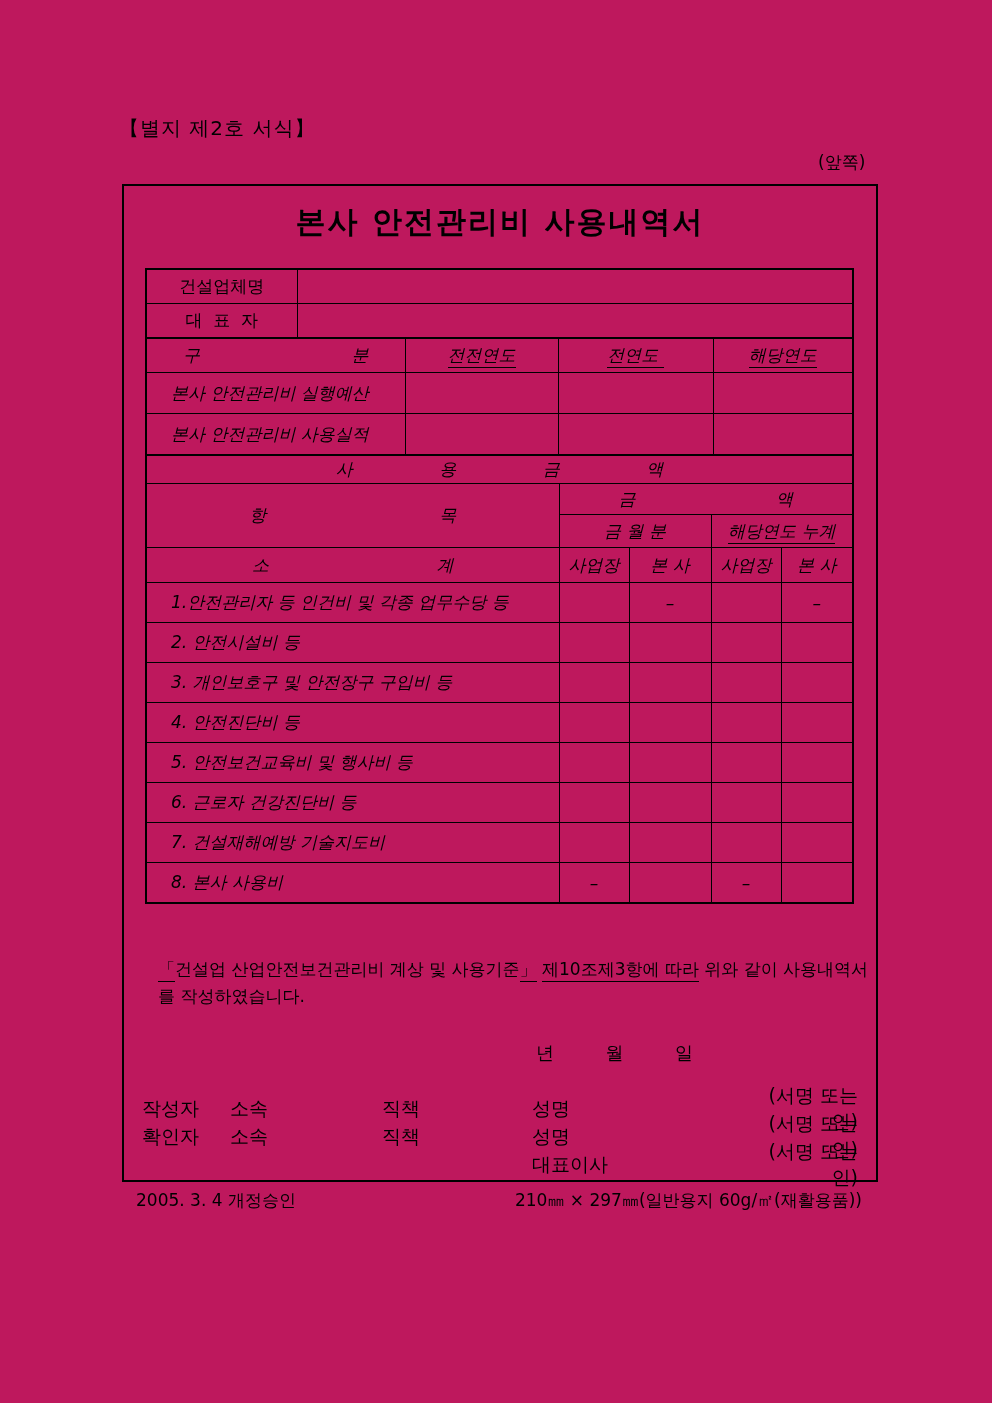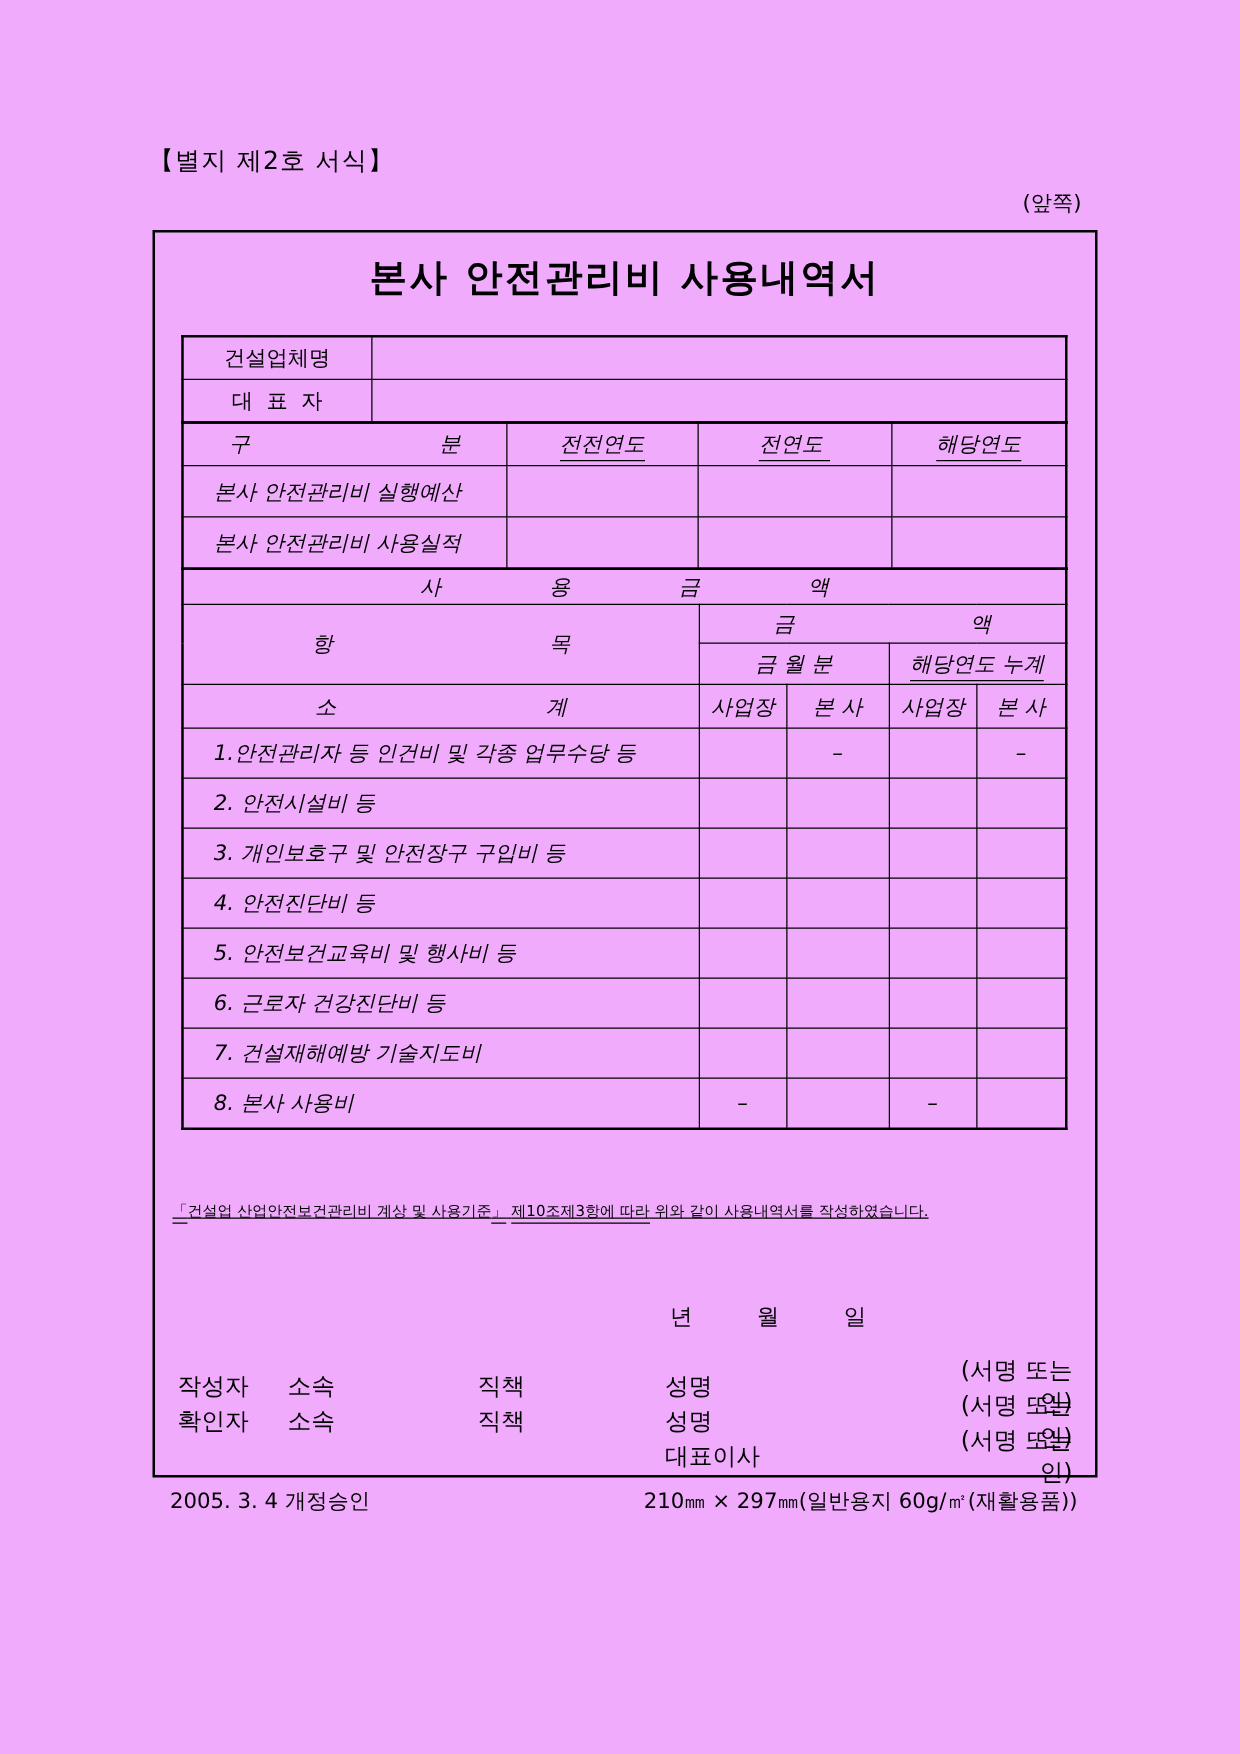--- a/index.html
+++ b/index.html
@@ -1,16 +1,16 @@
 <!DOCTYPE html>
 <html><head>
 <meta charset="utf-8">
 <style>
   html,body{margin:0;padding:0;background:#fff;}
-  .page{position:relative;width:992px;height:1403px;background:#f0abfc;
+  .page{position:relative;width:992px;height:1403px;background:#be185d;
         font-family:"DejaVu Sans",sans-serif;color:#000;}
   .form-label{position:absolute;left:119px;top:115px;font-size:20px;letter-spacing:1px;}
   .side-label{position:absolute;left:818px;top:151px;font-size:17px;}
   .outer-box{position:absolute;left:122px;top:184px;width:752px;height:994px;border:2px solid #000;}
   .title{position:absolute;left:0;width:100%;top:16px;text-align:center;
          font-size:30px;font-weight:bold;letter-spacing:2px;}
   .tables{position:absolute;left:21px;top:82px;width:709px;}
   table{border-collapse:collapse;width:709px;table-layout:fixed;border:2px solid #000;}
   .tb,.tc{margin-top:-2px;font-style:italic;}
   td{border:1px solid #000;padding:0;font-size:17px;text-align:center;vertical-align:middle;overflow:hidden;}
@@ -18,22 +18,22 @@
   .lft{text-align:left;padding-left:24px;white-space:pre;}
   .u{border-bottom:1px solid #000;padding-bottom:2px;white-space:pre;}
   .ta td{height:33px;}
   .tb .hrow td{height:33px;}
   .tb .drow td{height:40px;}
   .tc .banner td{height:27px;}
   .tc .amt td{height:30px;}
   .tc .sub td{height:32px;}
   .tc .stot td{height:34px;}
   .tc .item td{height:39px;}
-  .decl{position:absolute;left:14px;top:770px;width:718px;font-size:12px;
-        line-height:27px;word-break:break-all;text-decoration:underline;}
+  .decl{position:absolute;left:34px;top:770px;width:718px;font-size:17px;
+        line-height:27px;word-break:break-all;}
   .date-line{position:absolute;left:412px;top:855px;font-size:18px;white-space:pre;}
   .sig{position:absolute;left:18px;top:897px;width:716px;}
   .sig-row{display:grid;grid-template-columns:88px 152px 150px 214px 1fr;
            font-size:19px;height:28px;align-items:center;}
   .sig-row .sign{text-align:right;}
   .footer{position:absolute;left:136px;top:1189px;width:726px;display:flex;
           justify-content:space-between;font-size:17px;}
 </style>
 </head>
 <body>

